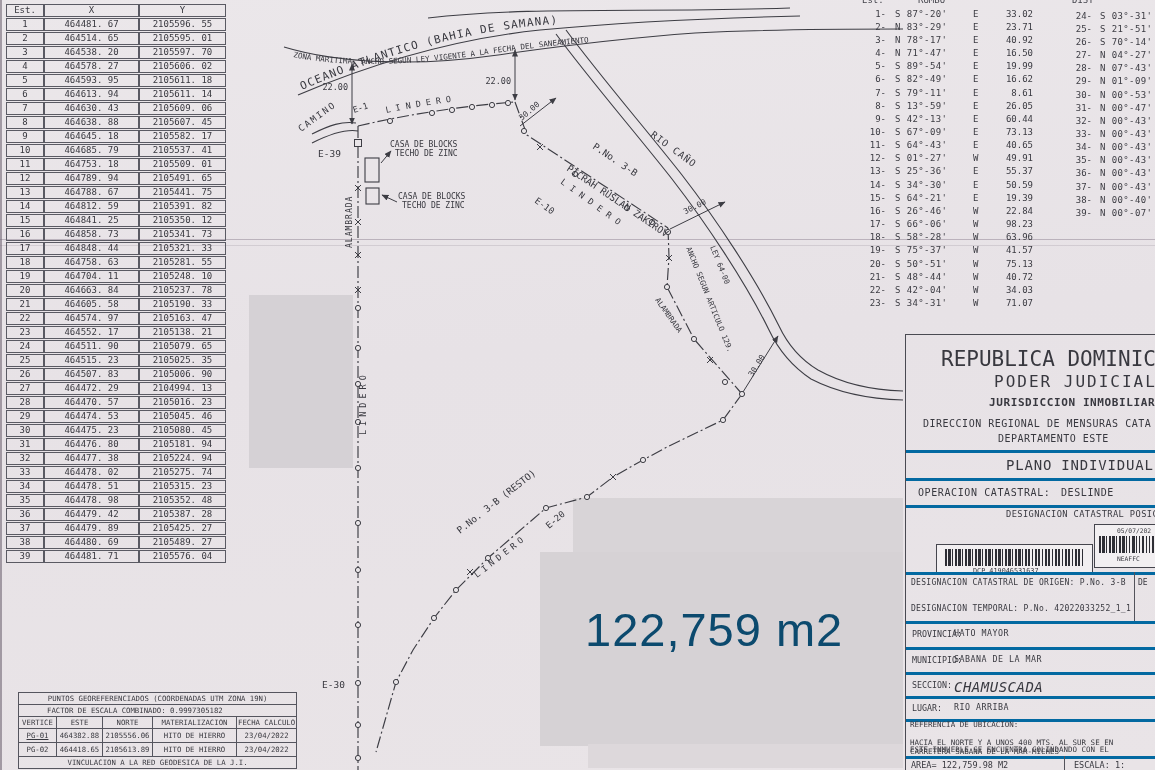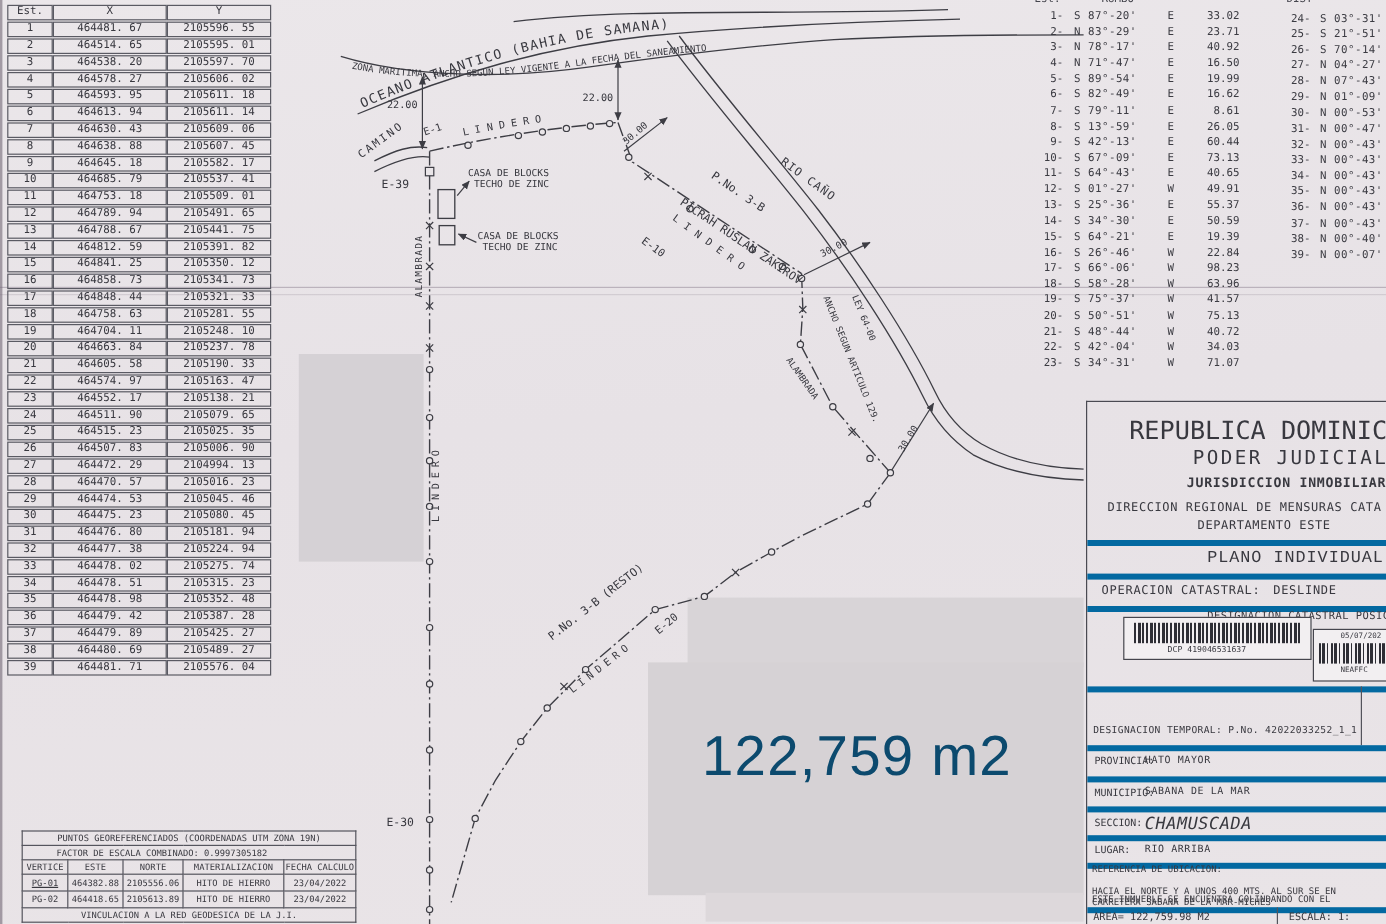--- a/index.html
+++ b/index.html
@@ -39,21 +39,21 @@
   .fold{position:absolute;left:0;width:1155px;height:1px;}
   #bigarea{
     position:absolute;left:585px;top:602px;font-family:"Liberation Sans",sans-serif;
     font-size:47px;color:#0c4a6e;letter-spacing:1px;white-space:nowrap;
   }
   
   #panel{
     position:absolute;left:905px;top:334px;width:249px;height:436px;
     border-left:1.6px solid #4a4a52;border-top:1.6px solid #4a4a52;overflow:hidden;
   }
-  .prow{position:absolute;left:0;width:249px;border-bottom:5px solid #0369a1;overflow:hidden;}
+  .prow{position:absolute;left:0;width:249px;border-bottom:3px solid #0369a1;overflow:hidden;}
   .pl{position:absolute;white-space:nowrap;color:#38383f;}
   .barbox{position:absolute;border:1px solid #45454d;background:#f2eff1;}
   .bars{background:repeating-linear-gradient(90deg,#2e2e35 0 1.5px,transparent 1.5px 3px,#2e2e35 3px 5.5px,transparent 5.5px 7px,#2e2e35 7px 8px,transparent 8px 10px);}
   
   #geotbl{position:absolute;left:18px;top:692px;border-collapse:collapse;}
   #geotbl td,#geotbl th{
     border:1px solid #55555e;font-size:7.3px;font-weight:normal;color:#38383f;
     padding:0 1px;height:11px;line-height:11px;text-align:center;white-space:nowrap;
   }
 </style>
@@ -619,38 +619,42 @@
 <div id="bigarea">122,759 m2</div>
 
 <div id="panel">
   <div class="prow" style="top:0;height:115px;">
     <span class="pl" style="left:35px;top:12px;font-size:21px;">REPUBLICA DOMINIC</span>
     <span class="pl" style="left:88px;top:37px;font-size:16px;letter-spacing:2px;">PODER JUDICIAL</span>
     <span class="pl" style="left:83px;top:61px;font-size:11px;letter-spacing:.6px;font-weight:bold;">JURISDICCION INMOBILIAR</span>
     <span class="pl" style="left:17px;top:83px;font-size:10px;letter-spacing:.5px;">DIRECCION REGIONAL DE MENSURAS CATA</span>
     <span class="pl" style="left:92px;top:98px;font-size:10px;letter-spacing:.5px;">DEPARTAMENTO ESTE</span>
   </div>
-  <div class="prow" style="top:115px;height:28px;font-family:Liberation Mono, monospace;">
+  <div class="prow" style="top:115px;height:28px;">
     <span class="pl" style="left:100px;top:7px;font-size:14px;letter-spacing:.8px;">PLANO INDIVIDUAL</span>
   </div>
   <div class="prow" style="top:144px;height:26px;">
     <span class="pl" style="left:12px;top:8px;font-size:10px;letter-spacing:.6px;">OPERACION CATASTRAL:</span>
     <span class="pl" style="left:155px;top:8px;font-size:10px;letter-spacing:.6px;">DESLINDE</span>
   </div>
   <div class="prow" style="top:171px;height:66px;">
     <span class="pl" style="left:100px;top:3px;font-size:8.7px;letter-spacing:.4px;">DESIGNACION CATASTRAL POSIC</span>
-    <div class="barbox" style="left:30px;top:8px;width:155px;height:34px;text-align:center;">
+    <div class="barbox" style="left:30px;top:38px;width:155px;height:34px;text-align:center;">
       <div class="bars" style="position:absolute;left:8px;top:4px;right:8px;height:17px;"></div>
       <span class="pl" style="left:36px;top:22px;font-size:6.8px;">DCP 419046531637</span>
     </div>
     <div class="barbox" style="left:188px;top:18px;width:70px;height:42px;">
       <span class="pl" style="left:22px;top:2px;font-size:6.3px;">05/07/202</span>
       <div class="bars" style="position:absolute;left:4px;top:11px;right:2px;height:17px;"></div>
       <span class="pl" style="left:22px;top:30px;font-size:6.3px;">NEAFFC</span>
     </div>
+  </div>
+  <div class="prow" style="top:237px;height:26px;border-bottom:none;">
+    <span class="pl" style="left:5px;top:6px;font-size:8px;letter-spacing:.3px;">DESIGNACION CATASTRAL DE ORIGEN: P.No. 3-B</span>
+    <span class="pl" style="left:232px;top:6px;font-size:8px;">DE</span>
   </div>
   <div class="abs" style="left:228px;top:237px;width:1px;height:49px;background:#53535b;"></div>
   <div class="prow" style="top:263px;height:23px;">
     <span class="pl" style="left:5px;top:6px;font-size:8px;letter-spacing:.3px;">DESIGNACION TEMPORAL: P.No. 42022033252_1_1</span>
   </div>
   <div class="prow" style="top:286px;height:26px;">
     <span class="pl" style="left:6px;top:8px;font-size:8.3px;">PROVINCIA:</span>
     <span class="pl" style="left:48px;top:7px;font-size:8.3px;letter-spacing:.5px;">HATO MAYOR</span>
   </div>
   <div class="prow" style="top:312px;height:25px;">

